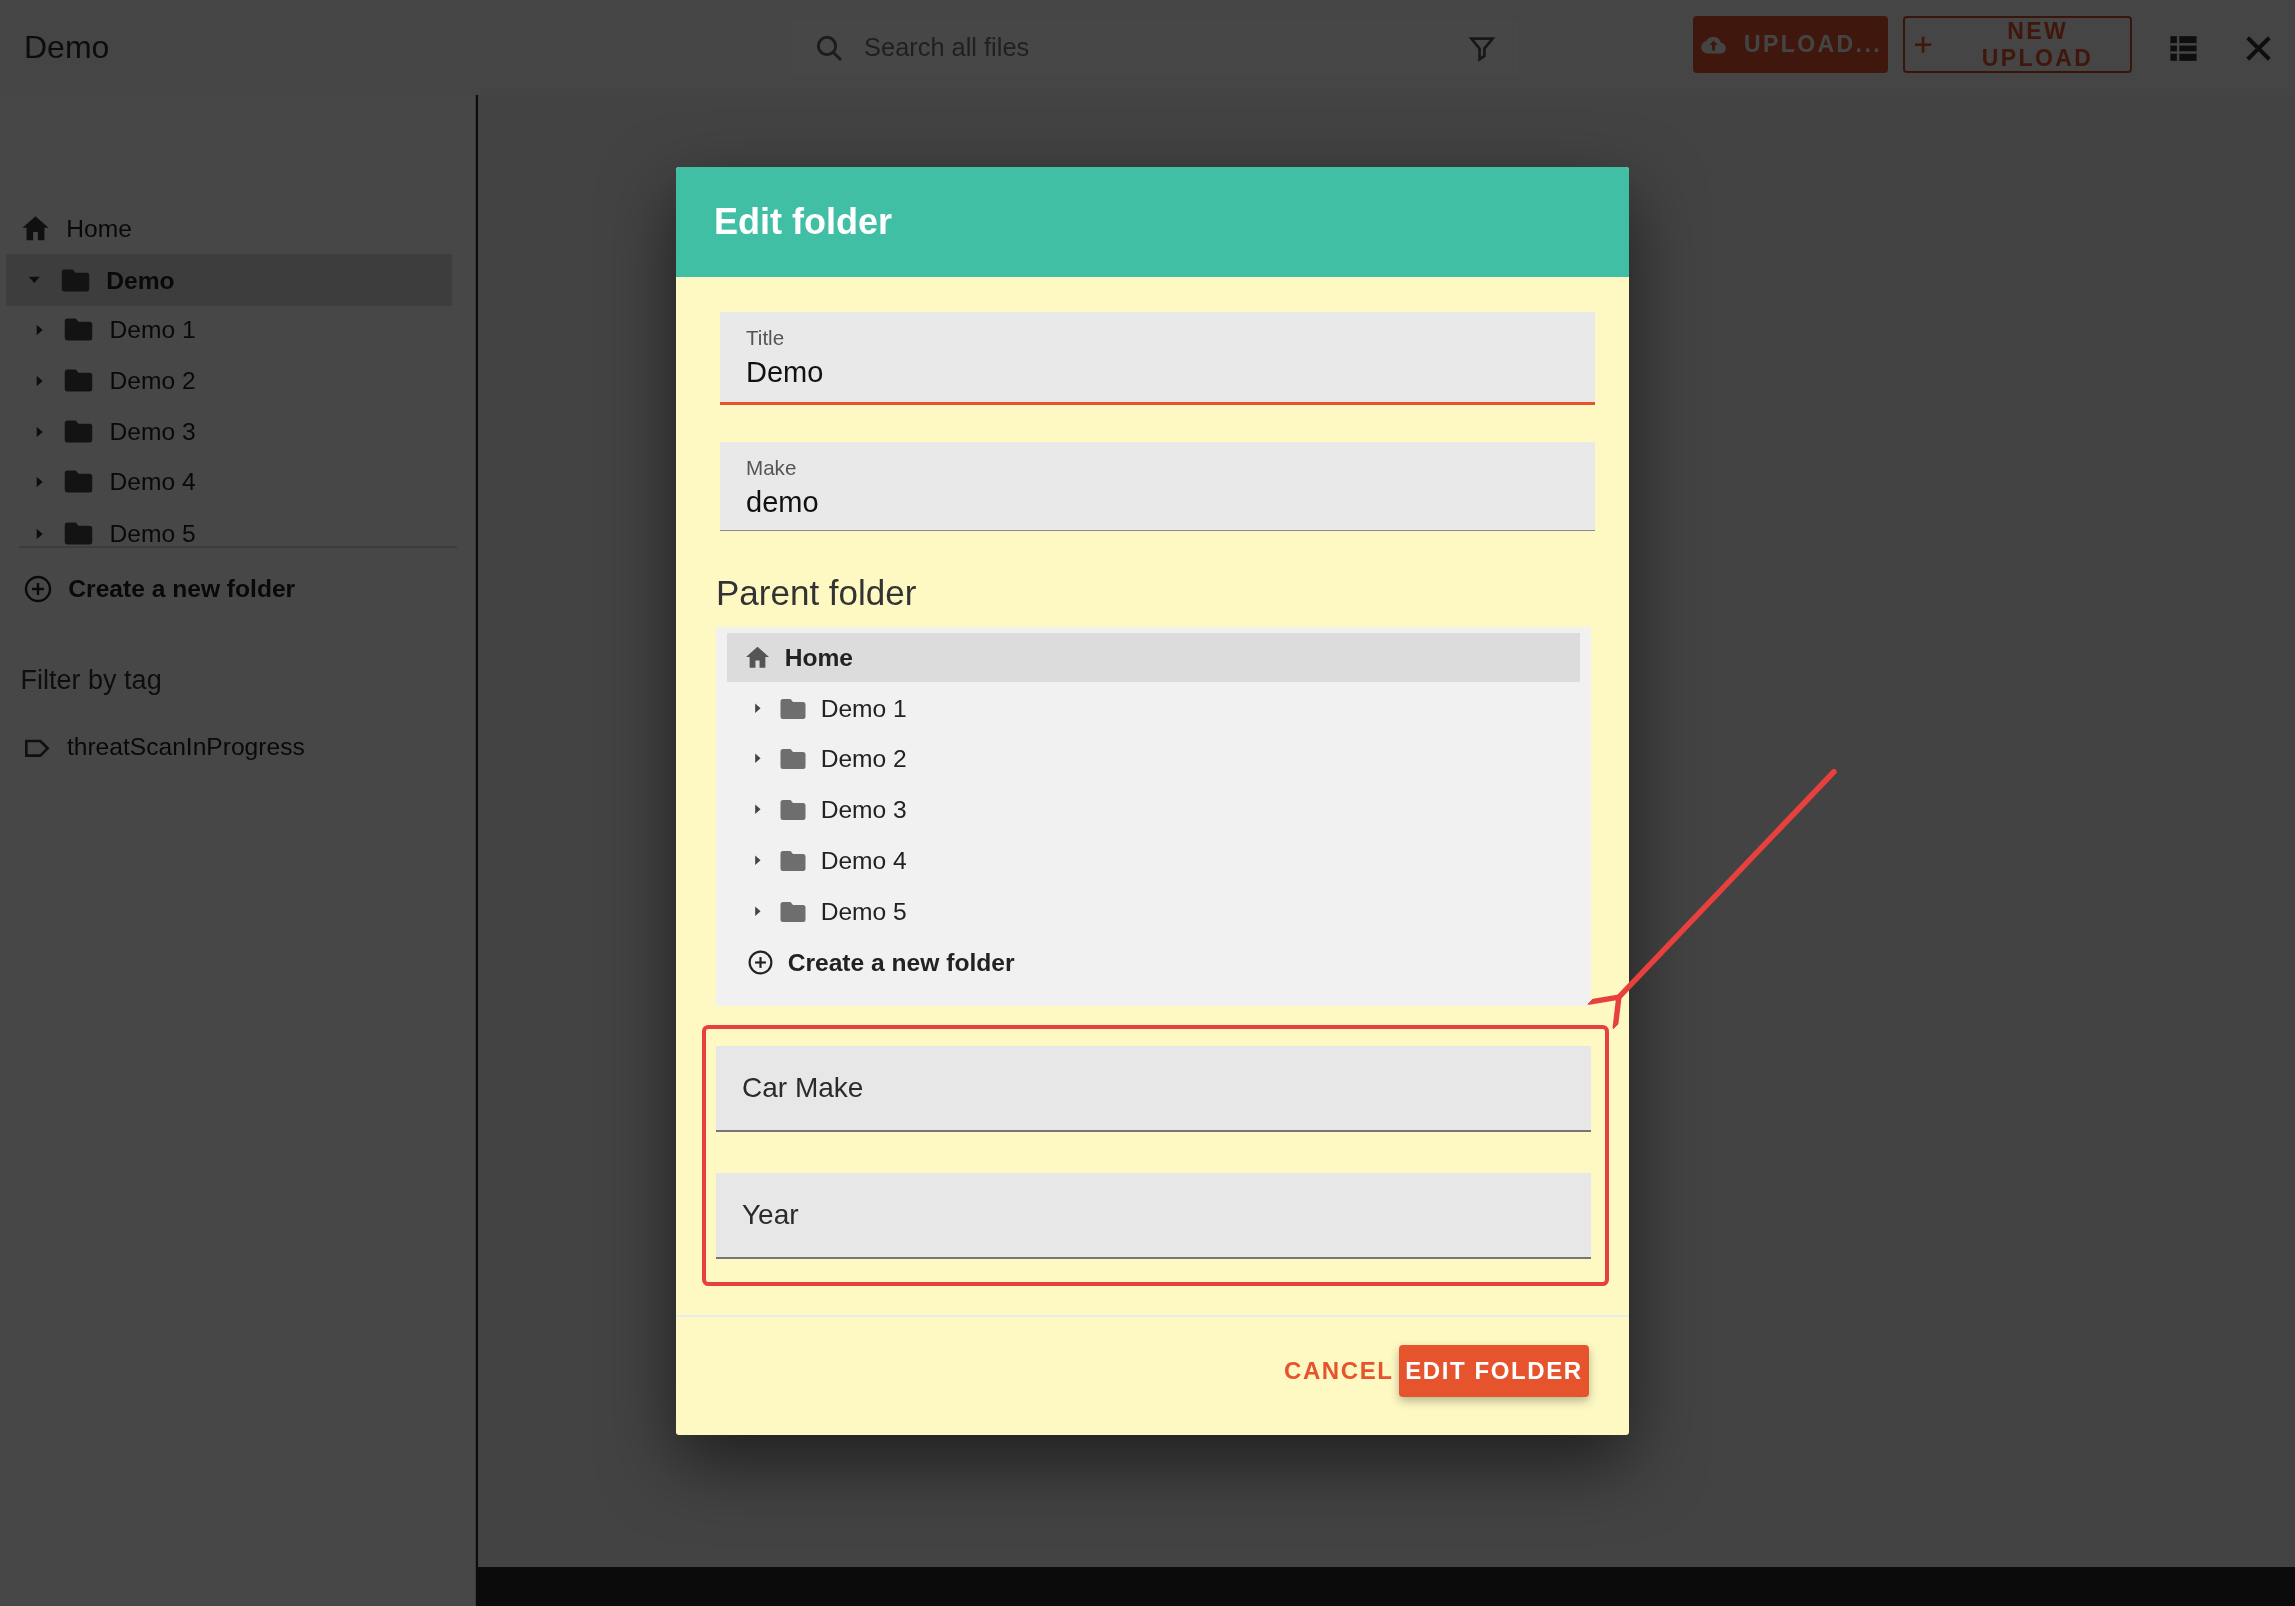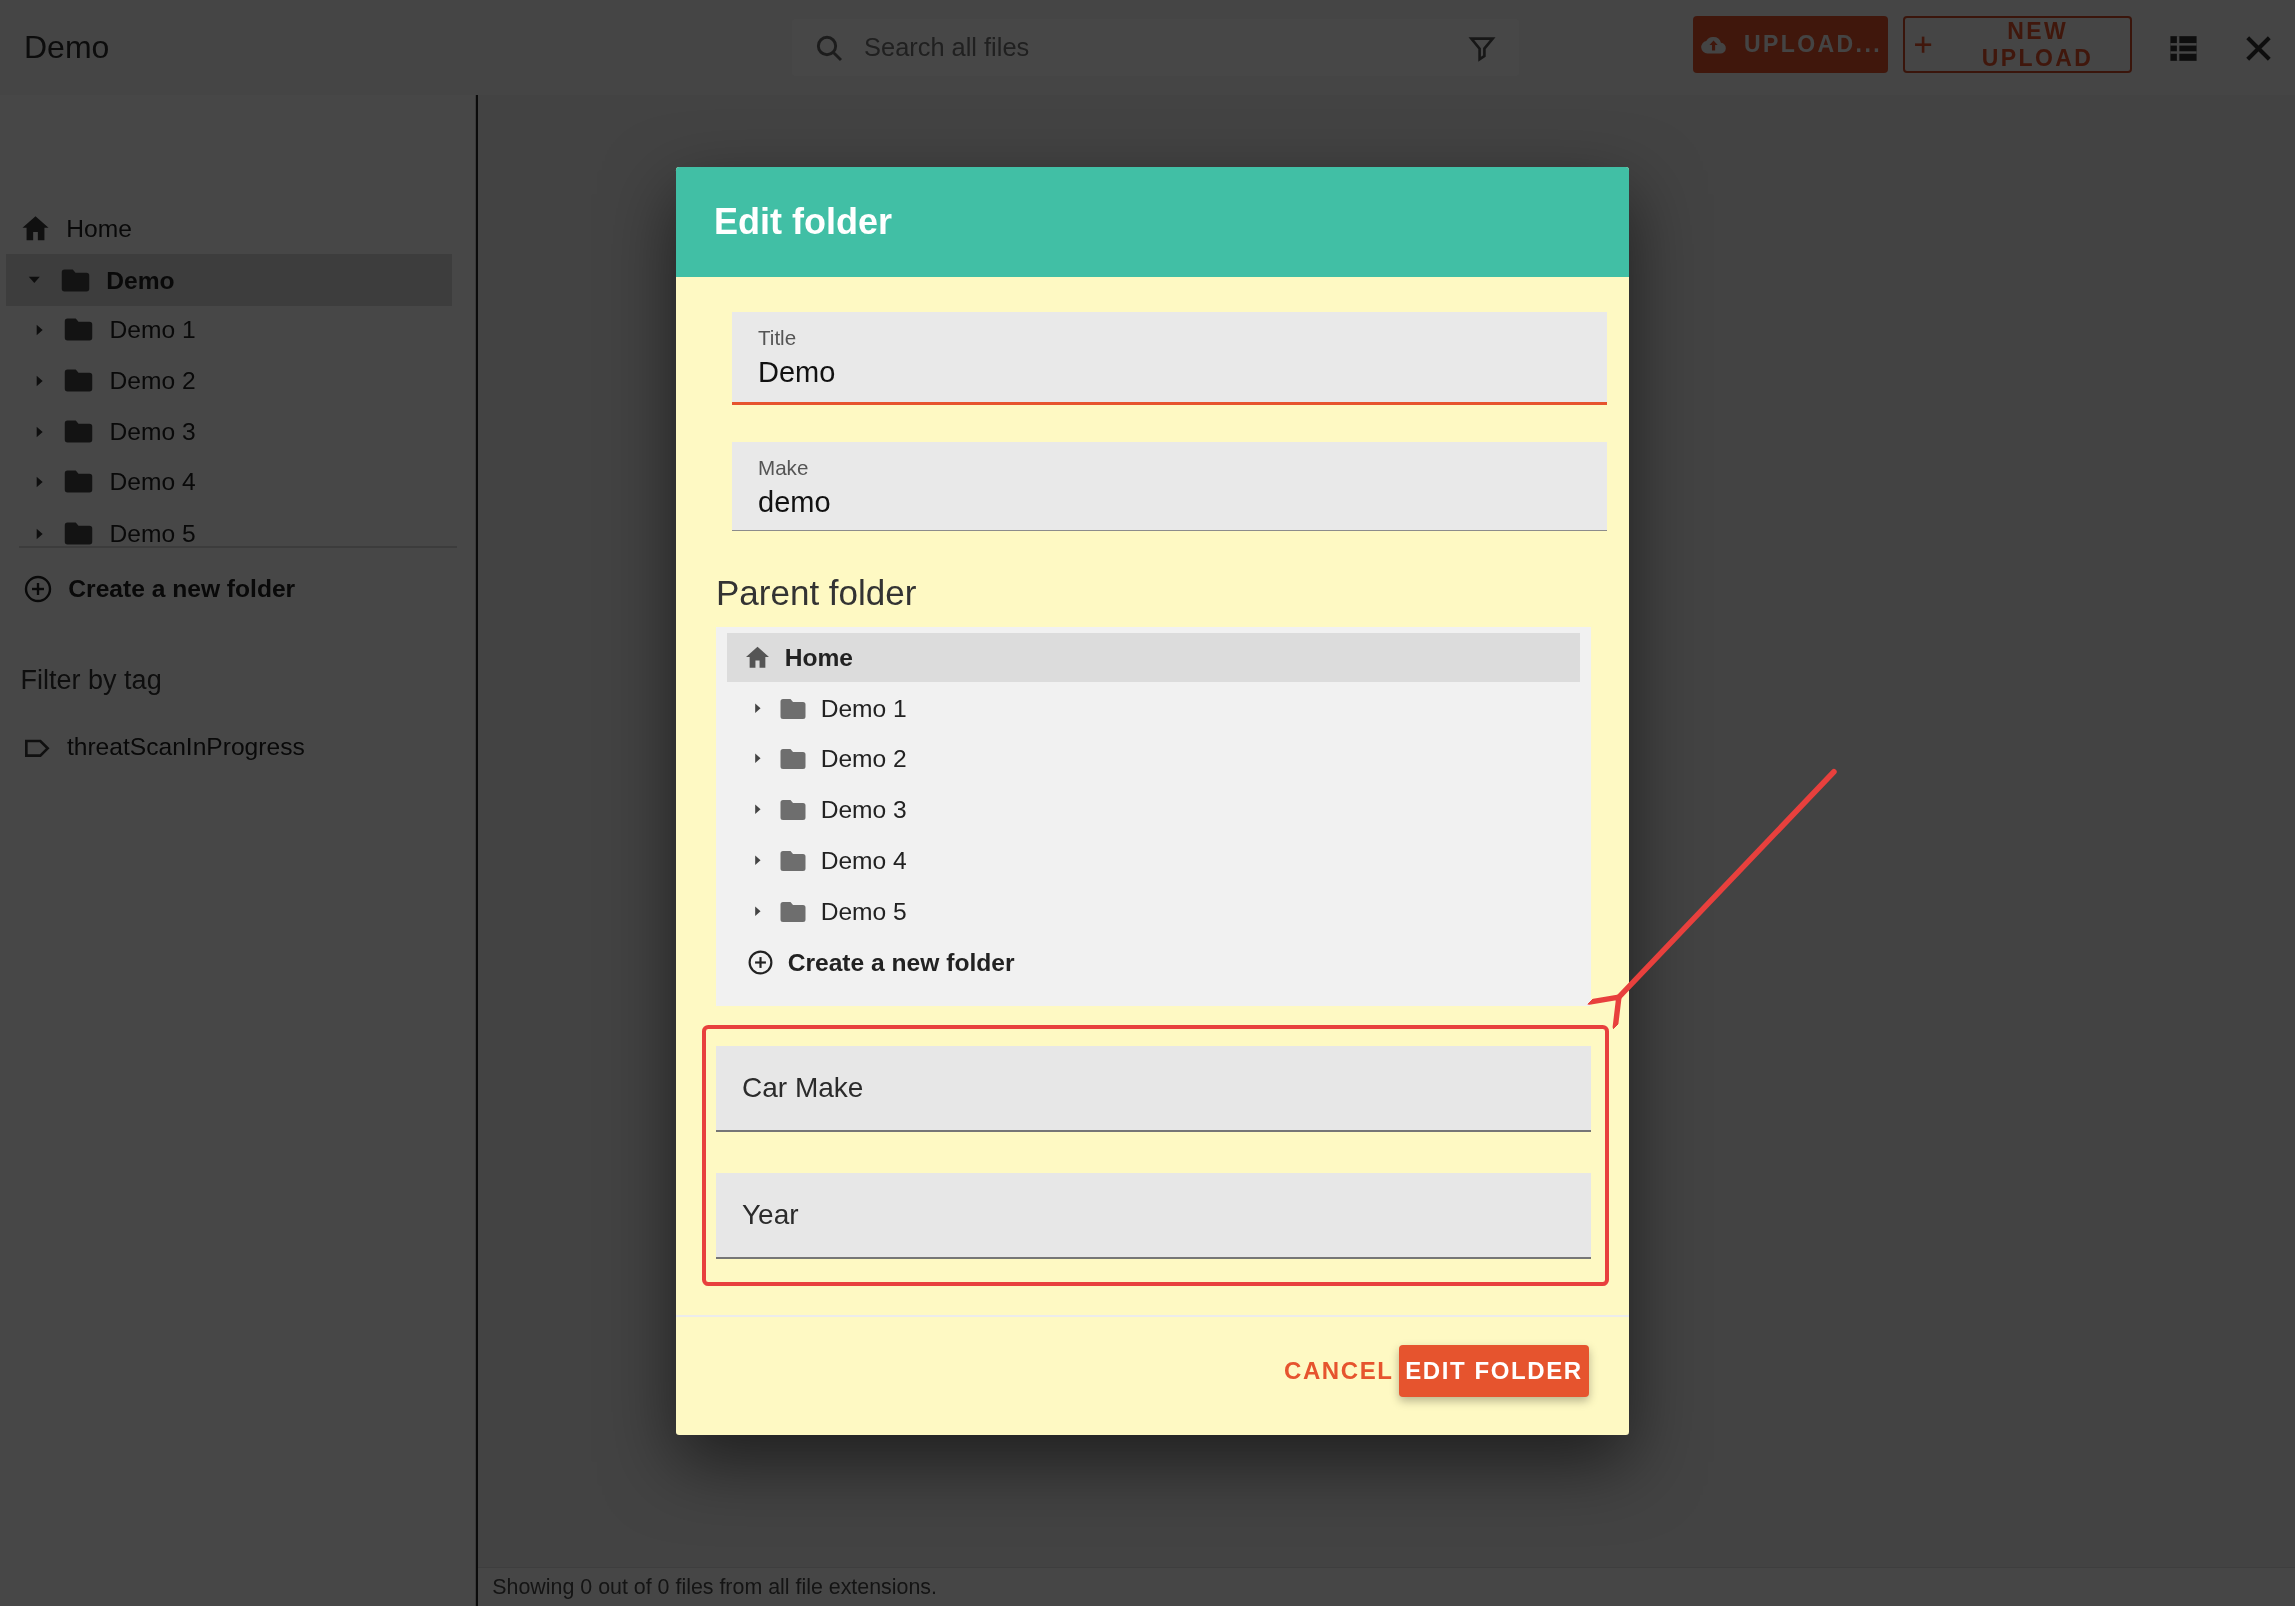--- a/index.html
+++ b/index.html
@@ -44,21 +44,21 @@
   
   .overlay{position:absolute;inset:0;background:rgba(0,0,0,0.72);z-index:10;}
 
   
   .modal{position:absolute;left:676px;top:167px;width:953px;height:1268px;background:#fef9c3;
          border-radius:3.2px;z-index:20;box-shadow:0 27px 71px rgba(0,0,0,0.55);}
   .m-header{position:absolute;left:0;top:0;width:100%;height:110px;background:#41bfa5;
             border-radius:3.2px 3.2px 0 0;}
   .m-header h1{margin:0;position:absolute;left:38px;top:0;height:110px;line-height:110px;
             font-size:36px;font-weight:bold;color:#ffffff;}
-  .m-field{position:absolute;left:56px;width:875px;background:#e9e9e9;}
+  .m-field{position:absolute;left:44px;width:875px;background:#e9e9e9;}
   .m-field .flabel{position:absolute;left:26px;top:14.3px;font-size:20.6px;color:#555;}
   .m-field input{position:absolute;left:26px;top:40px;width:818px;height:41px;border:none;outline:none;
             background:transparent;font:inherit;font-size:29px;color:#111;padding:0;}
   .f-title{top:145px;height:93px;border-bottom:3.2px solid #e6542e;}
   .f-slug{top:275px;height:89px;border-bottom:1.6px solid #8c8c8c;}
   .parent-label{position:absolute;left:40px;top:406px;font-size:35px;color:#333;}
   .panel{position:absolute;left:40px;top:460px;width:875px;height:379px;background:#f1f1f1;}
   .p-home{position:absolute;left:11px;top:6.3px;width:853px;height:49px;background:#dcdcdc;
           display:flex;align-items:center;padding-left:16px;gap:12.7px;
           font-size:24.6px;font-weight:bold;color:#222;cursor:pointer;}
@@ -236,23 +236,20 @@
         <svg width="32" height="32" viewBox="0 0 24 24" fill="none" stroke="#3a3a3a" stroke-width="2">
           <path d="M4 7.5h10.5L20 13l-5.5 5.5H4z"></path>
         </svg>
           <span class="gap"></span>
         <span>threatScanInProgress</span>
       </div>
     </aside>
 
     <div class="main-bg"></div>
 
-    <footer class="statusbar">
-      <span>Showing 0 out of 0 files from all file extensions.</span>
-    </footer>
   </div>
 
   <div class="overlay"></div>
 
   <section class="modal">
     <div class="m-header">
       <h1>Edit folder</h1>
     </div>
 
     <div class="m-field f-title">

